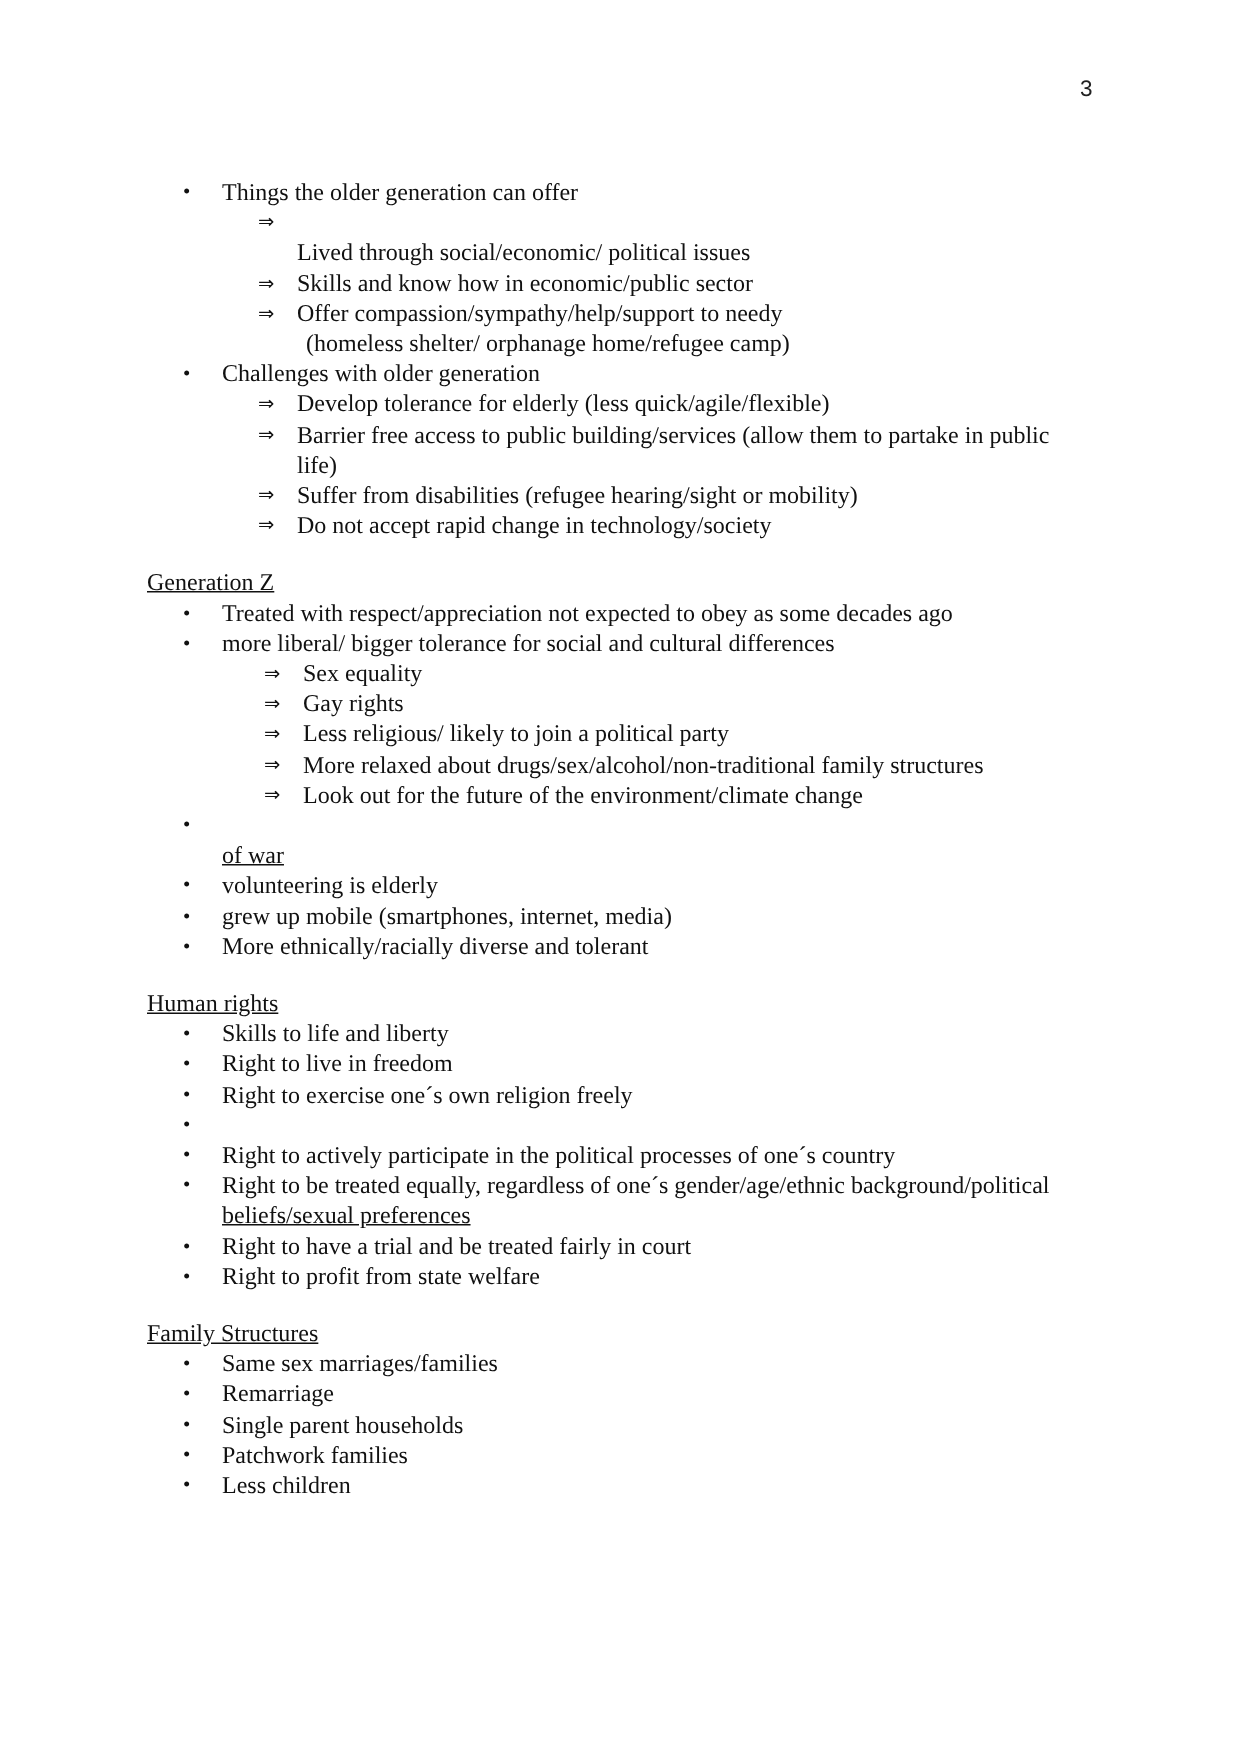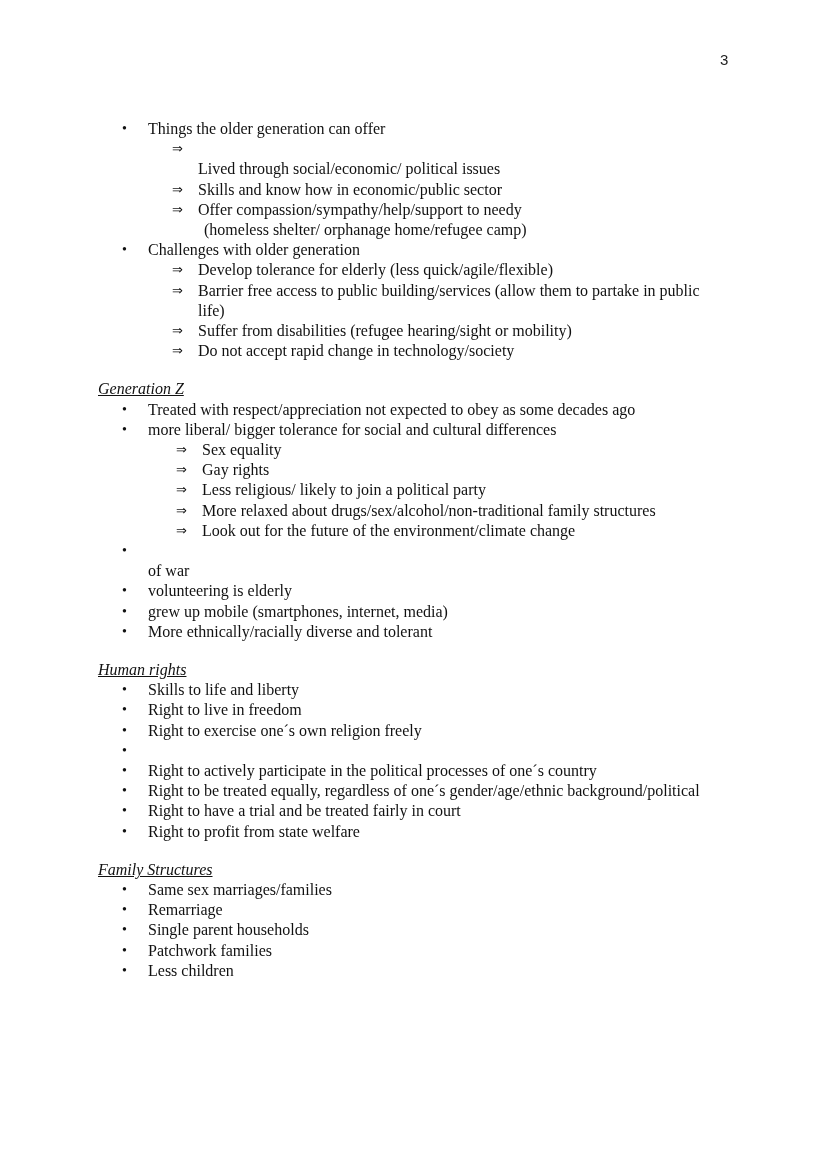--- a/index.html
+++ b/index.html
@@ -19,22 +19,22 @@
     .bullet-line .dot {
       position: absolute; left: 24px; top: 0; font-size: 14px;
     }
     .arrow-line { padding-left: 100px; }
     .arrow-line .arrow {
       position: absolute; left: 74px; top: 0; font-family: "DejaVu Sans", sans-serif; font-size: 13px;
     }
     .arrow-line.wide { padding-left: 104px; }
     .cont1 { padding-left: 100px; }
     .cont1b { padding-left: 106px; }
-    .cont-bullet { padding-left: 50px; }
-    .heading { text-decoration: underline; margin-top: 18px; font-style: italic; }
+    .cont-bullet { padding-left: 50px; text-decoration: underline; }
+    .heading { text-decoration: underline; margin-top: 18px; }
   </style>
 </head>
 <body>
 
 <div class="page">
   <div class="page-number">3</div>
 
   <div class="content">
 
     <div class="line bullet-line">
@@ -148,20 +148,23 @@
       <span class="dot">•</span>
     </div>
     <div class="line bullet-line">
       <span class="dot">•</span>
       <span>Right to actively participate in the political processes of one´s country</span>
     </div>
     <div class="line bullet-line">
       <span class="dot">•</span>
       <span>Right to be treated equally, regardless of one´s gender/age/ethnic background/political</span>
     </div>
+    <div class="line cont-bullet">
+      <span>beliefs/sexual preferences</span>
+    </div>
     <div class="line bullet-line">
       <span class="dot">•</span>
       <span>Right to have a trial and be treated fairly in court</span>
     </div>
     <div class="line bullet-line">
       <span class="dot">•</span>
       <span>Right to profit from state welfare</span>
     </div>
 
     <div class="line heading">Family Structures</div>

